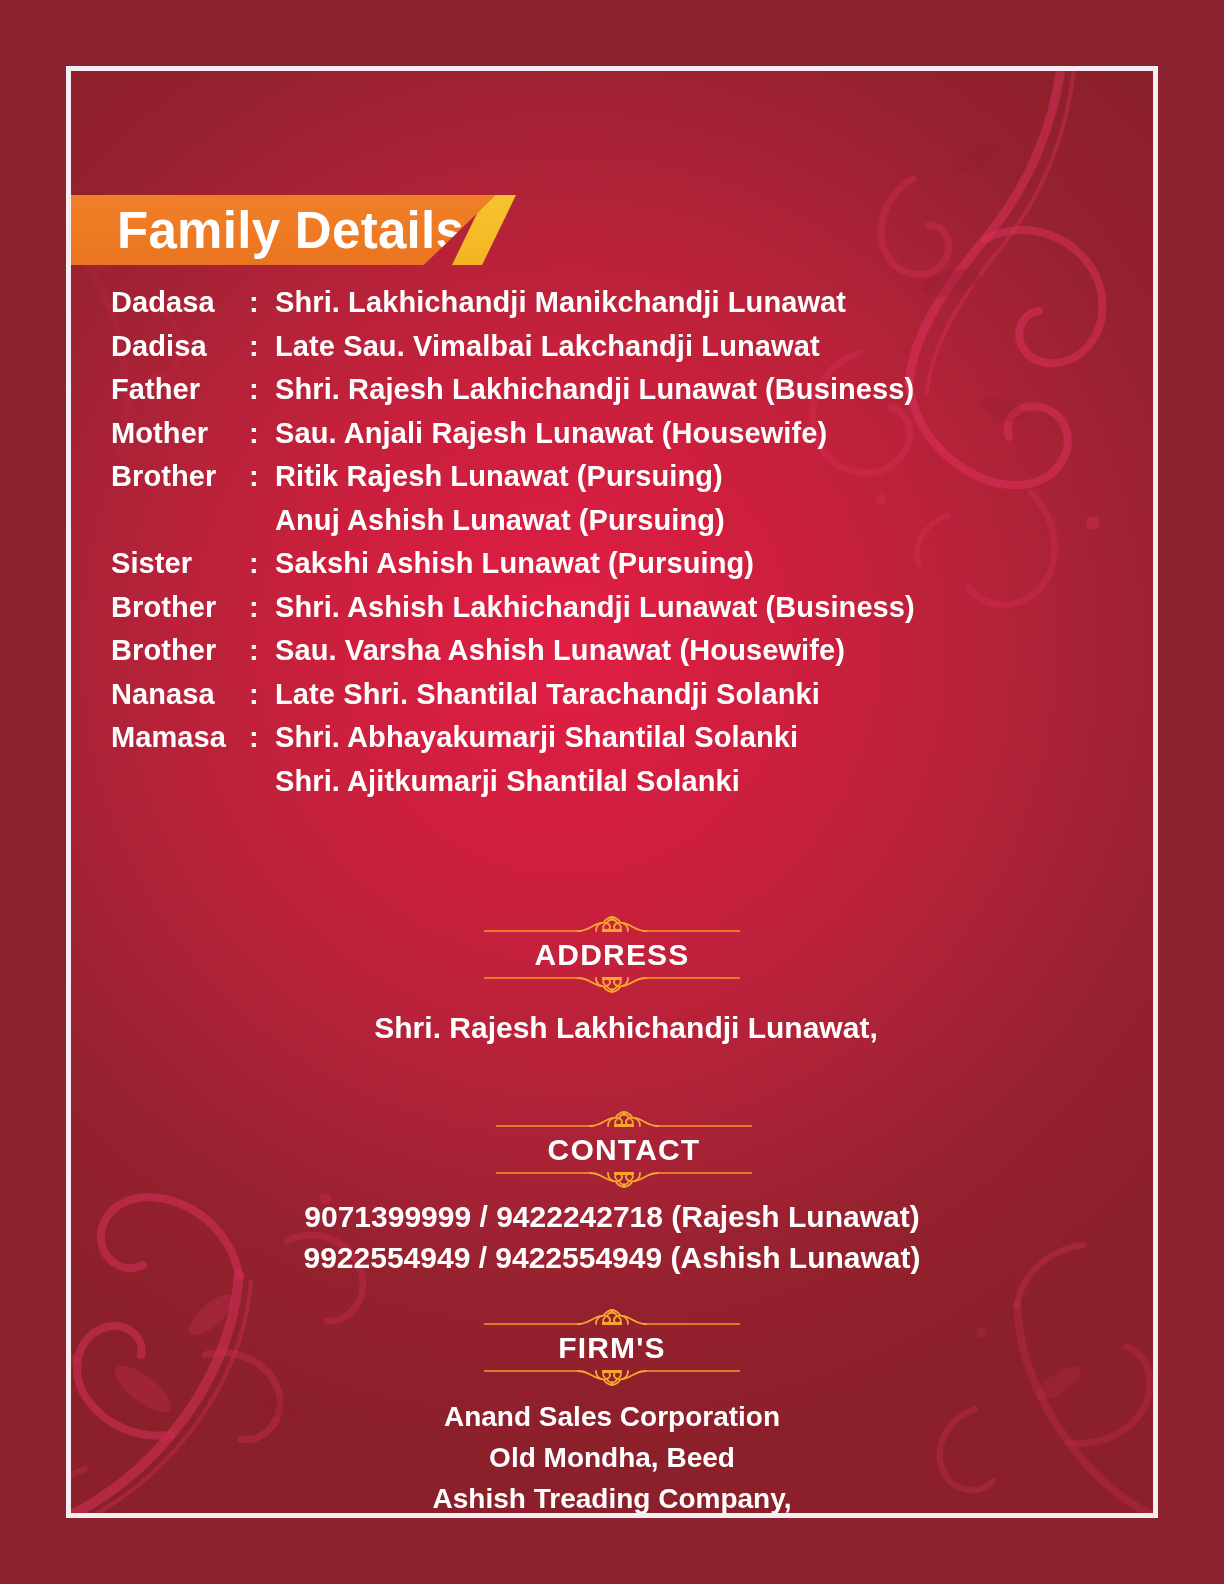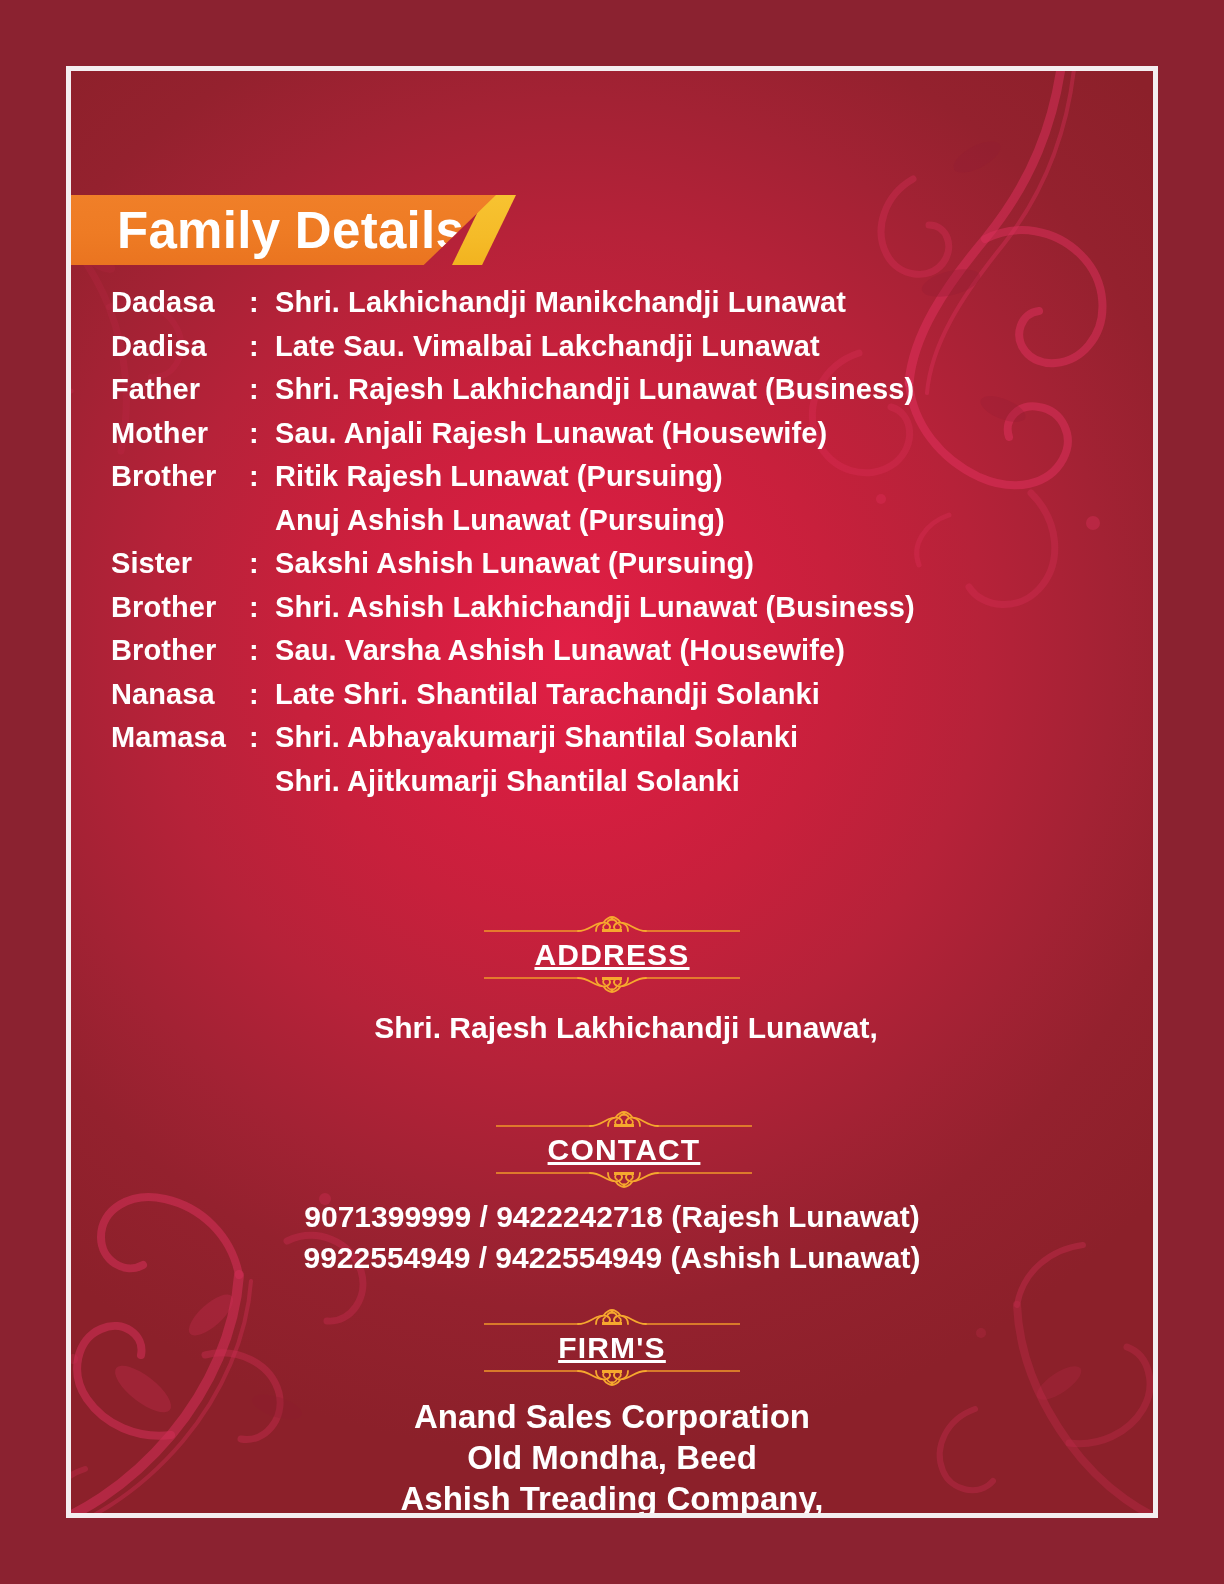--- a/index.html
+++ b/index.html
@@ -130,39 +130,38 @@
   }
   .sec-divider svg { display:block; width:100%; height:100%; }
   .sec-title {
     color:#ffffff;
     font-size:30px;
     font-weight:bold;
     letter-spacing:1.2px;
     line-height:1.08;
     margin:1px 0 0 0;
     text-align:left;
-    text-decoration:underline;
   }
 
   
   .center-block {
     position:absolute;
     left:0; width:100%;
     text-align:center;
     color:#ffffff;
   }
   .body-line {
     color:#ffffff;
     font-weight:bold;
     white-space:nowrap;
   }
 
   .addr-line  { font-size:30px; line-height:42px;margin-left:28px; }
   .phone-line { font-size:30px; line-height:41px; }
-  .firm-line  { font-size:33px; line-height:41px; }
+  .firm-line  { font-size:28px; line-height:41px; }
 
   
   .sec-address  { position:absolute; left:0; top:845px;  width:100%; }
   .sec-contact  { position:absolute; left:12px; top:1040px; width:100%; }
   .sec-firms    { position:absolute; left:0; top:1238px; width:100%; }
 
   .addr-body  { top:936px; }
   .phone-body { top:1125px; }
   .firm-body  { top:1325px; }
 </style>

